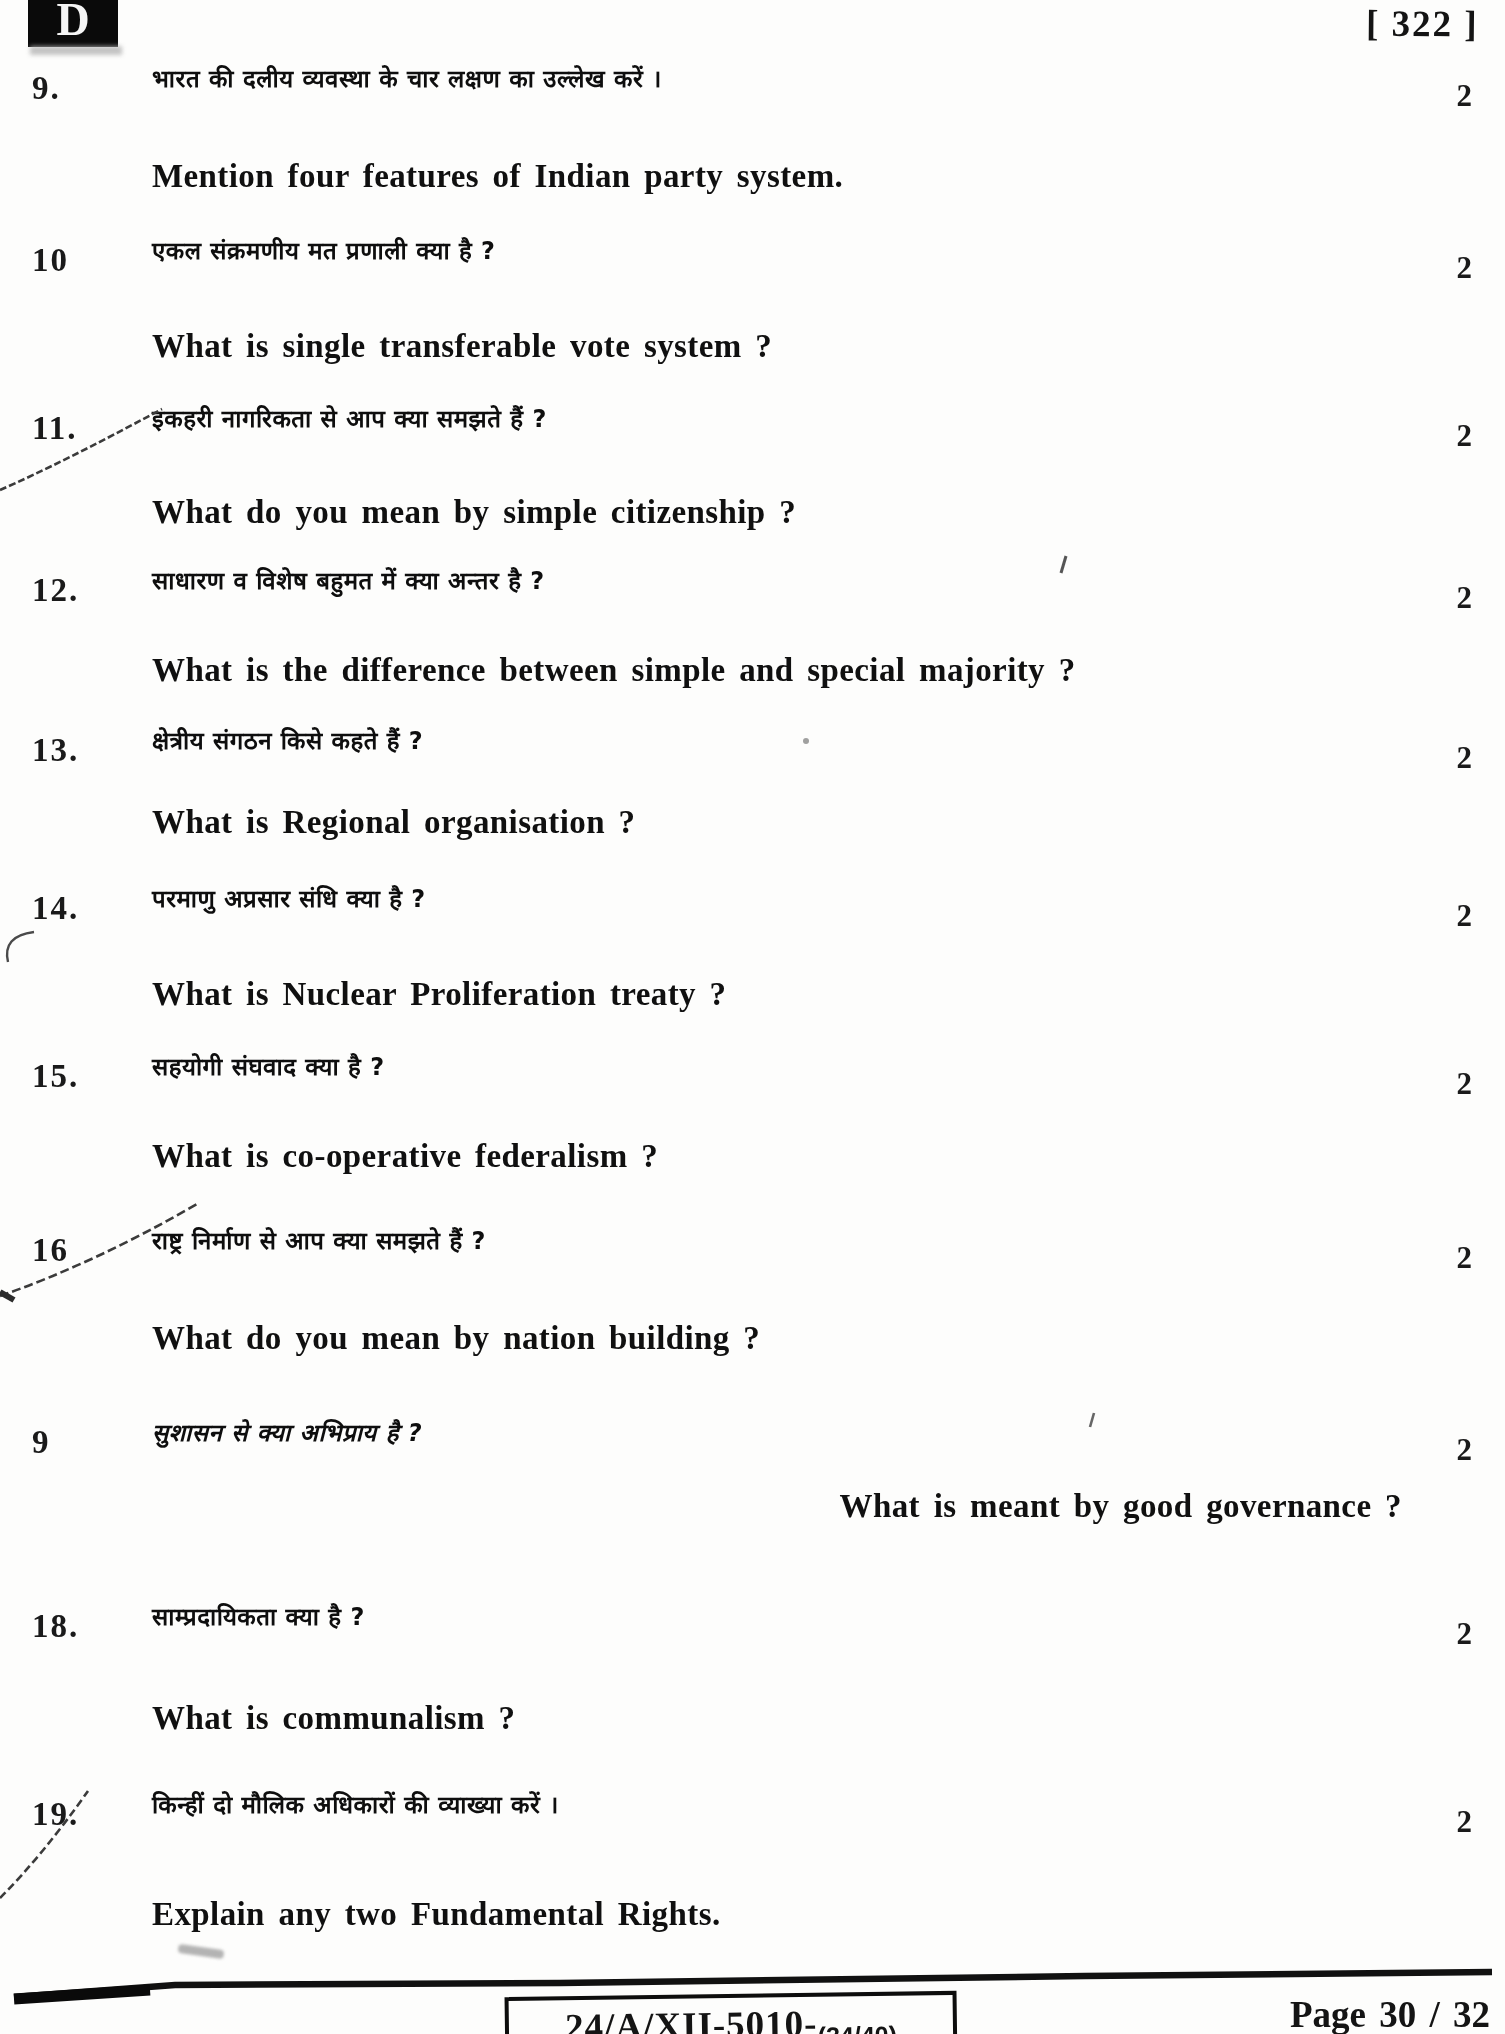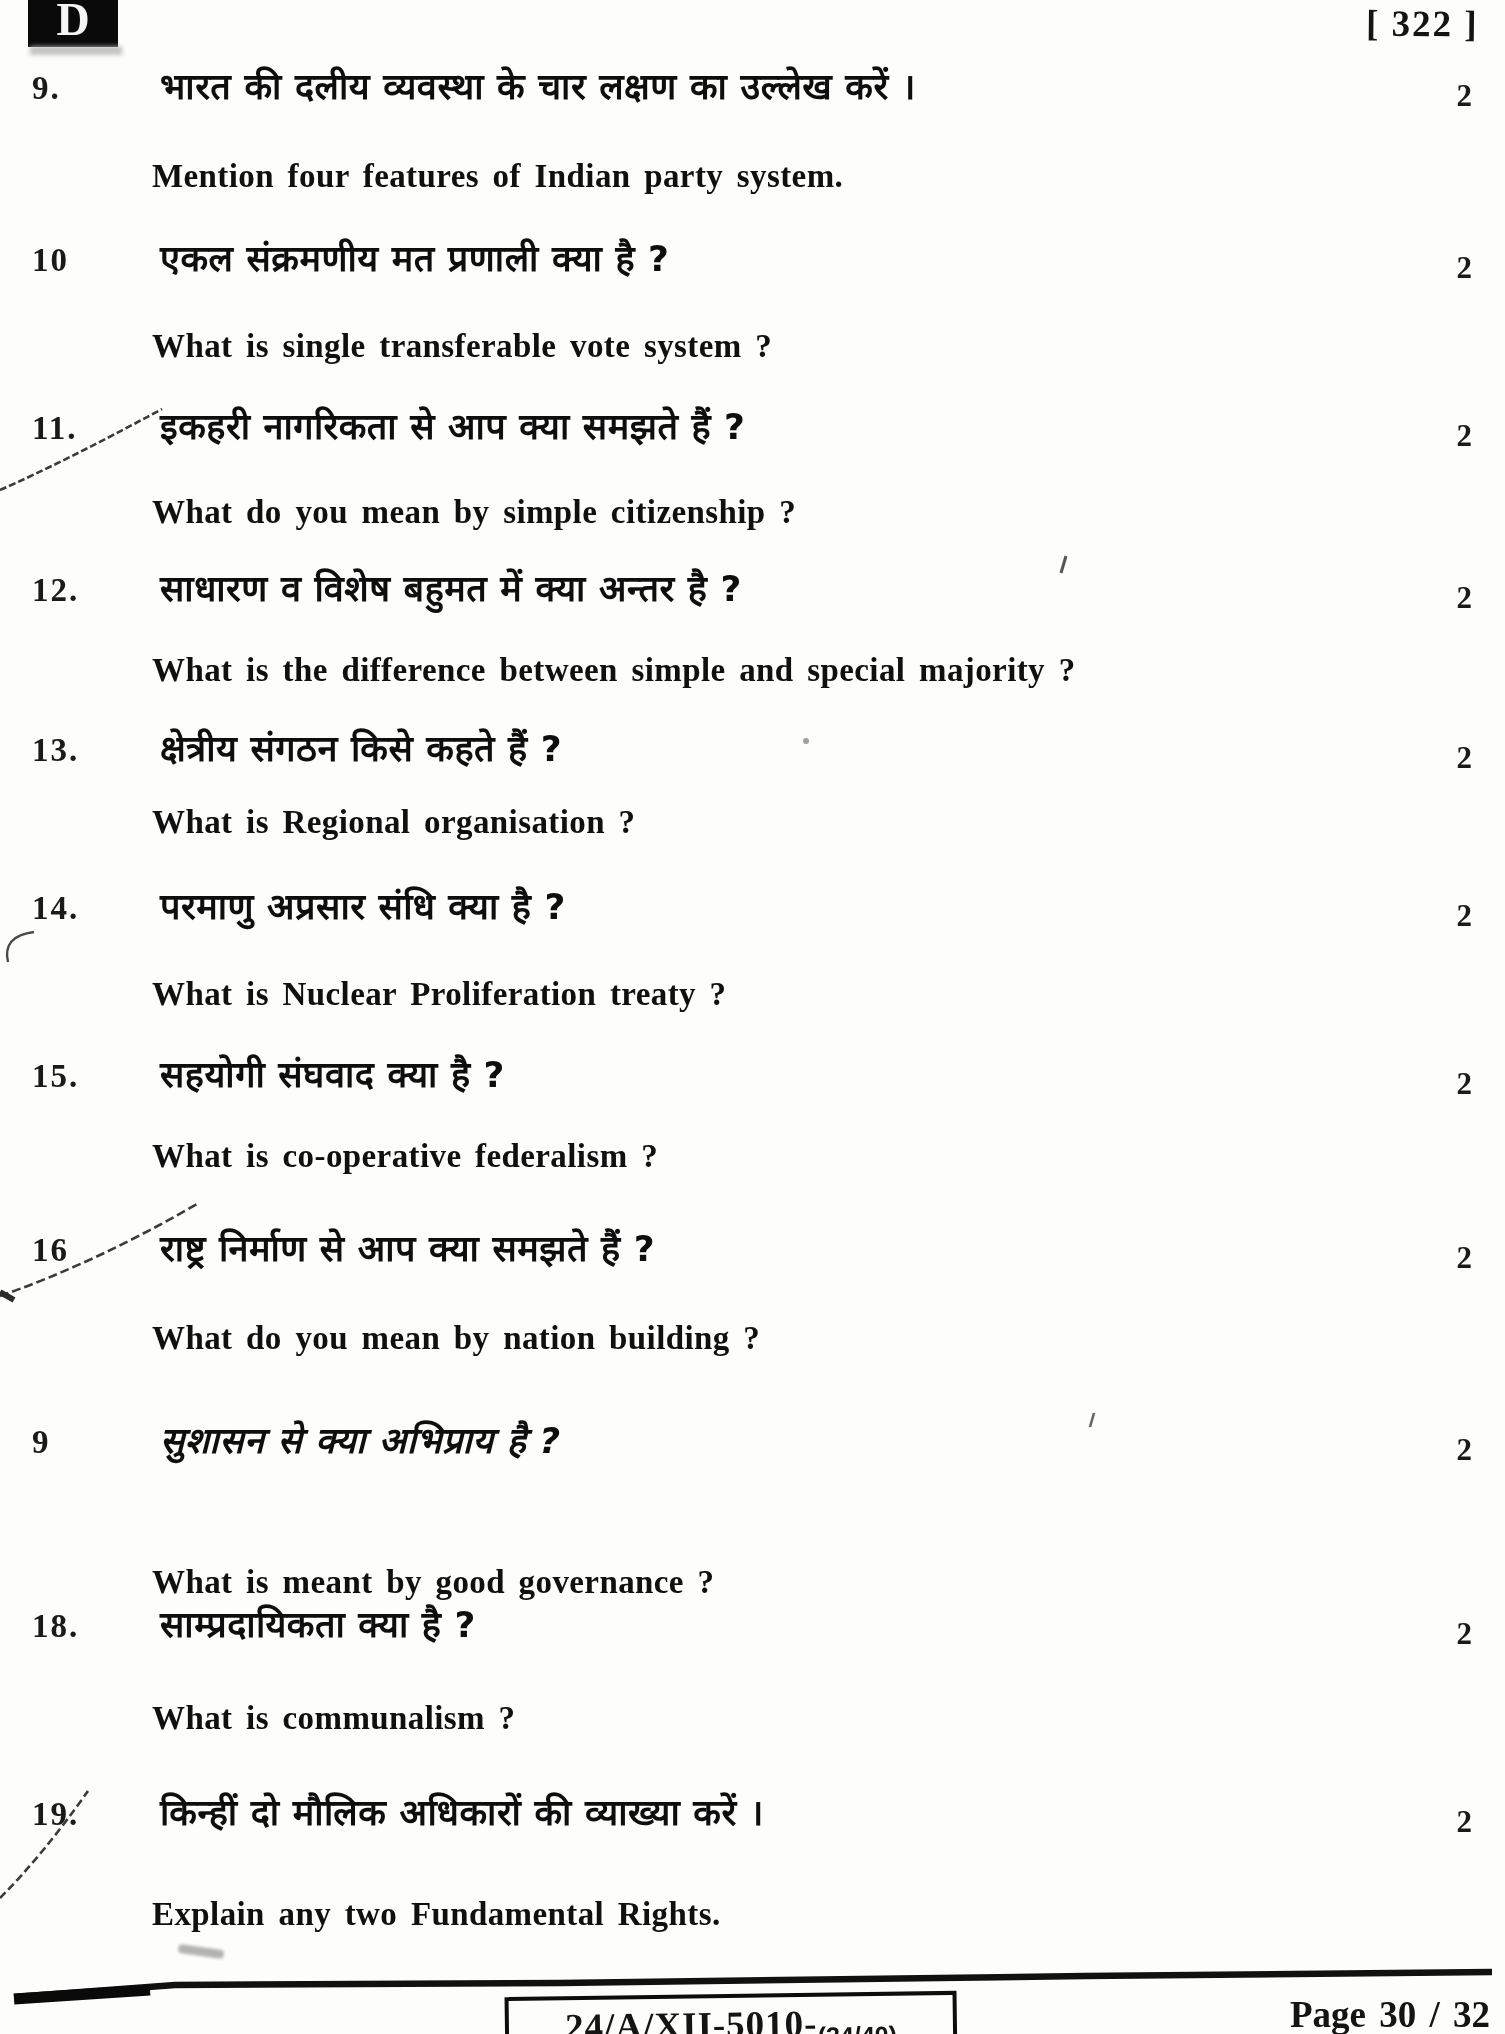--- a/index.html
+++ b/index.html
@@ -30,23 +30,23 @@
     transform:rotate(0.5deg);
   }
   
   .q-num{
     position:absolute;left:32px;width:90px;
     font-family:"Liberation Serif", serif;
     font-weight:700;font-size:33px;letter-spacing:2px;
     color:#1a1a1a;
   }
   .q-hindi{
-    position:absolute;left:160px;width:1180px;
+    position:absolute;left:152px;width:1180px;
     font-family:"DejaVu Sans", sans-serif;
-    font-weight:700;font-size:36px;line-height:1.25;
+    font-weight:700;font-size:24px;line-height:1.25;
     color:#0e0e0e;letter-spacing:.5px;
   }
   .q-marks{
     position:absolute;right:33px;width:60px;text-align:right;
     font-family:"Liberation Serif", serif;
     font-weight:700;font-size:31px;color:#1a1a1a;
   }
   .q-eng{
     position:absolute;left:152px;width:1250px;
     font-family:"Liberation Serif", serif;
@@ -122,21 +122,21 @@
       <div class="q-hindi" style="top: 1052px;">सहयोगी संघवाद क्या है ?</div>
       <div class="q-marks" style="top: 1066px;">2</div>
       <div class="q-eng" style="top: 1138px;">What is co-operative federalism ?</div>
       <div class="q-num" style="top: 1232px;">16</div>
       <div class="q-hindi" style="top: 1226px;">राष्ट्र निर्माण से आप क्या समझते हैं ?</div>
       <div class="q-marks" style="top: 1240px;">2</div>
       <div class="q-eng" style="top: 1320px;">What do you mean by nation building ?</div>
       <div class="q-num" style="top: 1424px;">9</div>
       <div class="q-hindi" style="top: 1418px; font-style: italic;">सुशासन से क्या अभिप्राय है ?</div>
       <div class="q-marks" style="top: 1432px;">2</div>
-      <div class="q-eng" style="top: 1564px;">What is meant by good governance ?</div>
+      <div class="q-eng" style="top: 1488px; text-align: right;">What is meant by good governance ?</div>
       <div class="q-num" style="top: 1608px;">18.</div>
       <div class="q-hindi" style="top: 1602px;">साम्प्रदायिकता क्या है ?</div>
       <div class="q-marks" style="top: 1616px;">2</div>
       <div class="q-eng" style="top: 1700px;">What is communalism ?</div>
       <div class="q-num" style="top: 1796px;">19.</div>
       <div class="q-hindi" style="top: 1790px;">किन्हीं दो मौलिक अधिकारों की व्याख्या करें ।</div>
       <div class="q-marks" style="top: 1804px;">2</div>
       <div class="q-eng" style="top: 1896px;">Explain any two Fundamental Rights.</div>
     </div>
 

